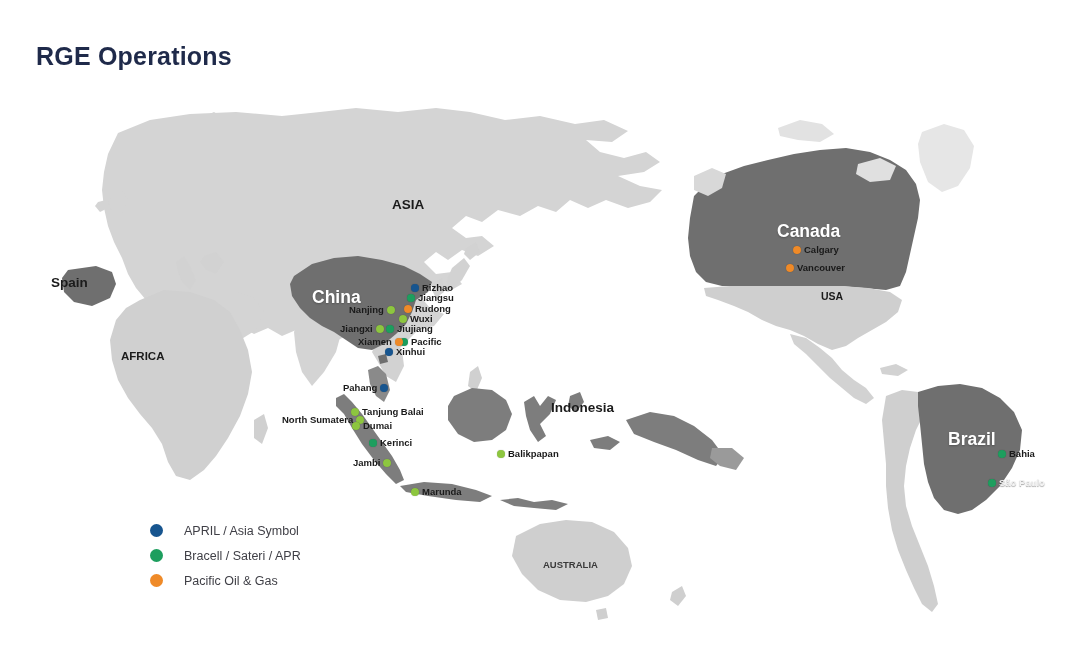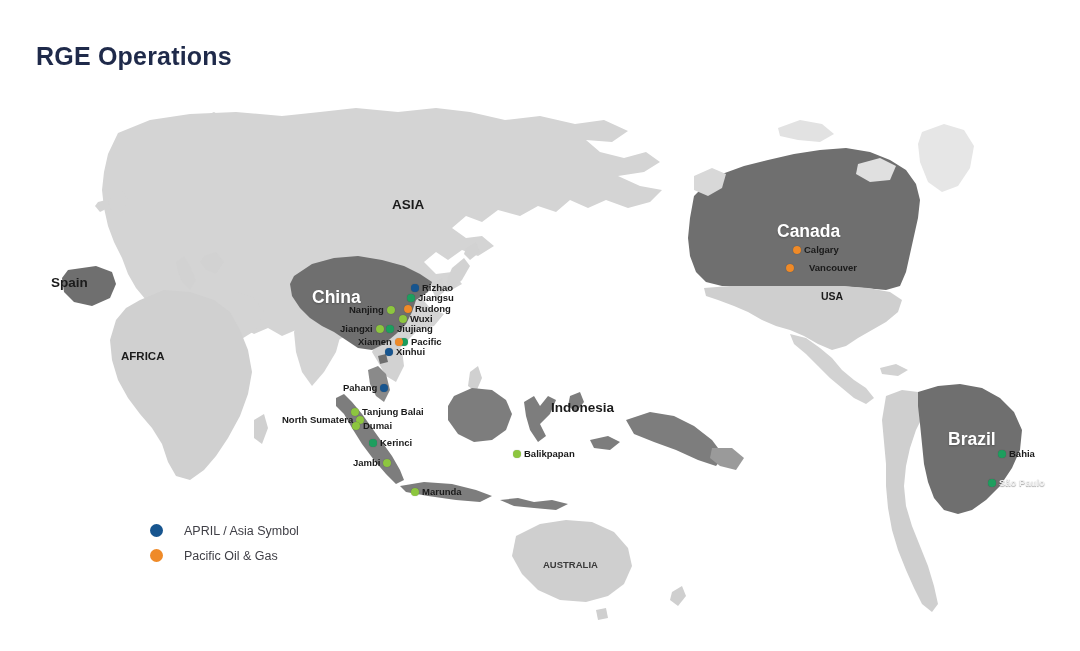--- a/index.html
+++ b/index.html
@@ -353,30 +353,30 @@
       <span class="mlabel">Kerinci</span>
     </div>
     <div class="marker label-left" style="left:353px; top:457px;">
       <span class="dot" style="background:#8dc63f;"></span>
       <span class="mlabel">Jambi</span>
     </div>
     <div class="marker" style="left:411px; top:486px;">
       <span class="dot" style="background:#8dc63f;"></span>
       <span class="mlabel">Marunda</span>
     </div>
-    <div class="marker" style="left:513px; top:448px;">
+    <div class="marker" style="left:497px; top:448px;">
       <span class="dot" style="background:#8dc63f;"></span>
       <span class="mlabel">Balikpapan</span>
     </div>
 
     <div class="marker" style="left:793px; top:244px;">
       <span class="dot" style="background:#ef8a28;"></span>
       <span class="mlabel white-text">Calgary</span>
     </div>
-    <div class="marker" style="left:786px; top:262px;gap:12px;">
+    <div class="marker" style="left:786px; top:262px;">
       <span class="dot" style="background:#ef8a28;"></span>
       <span class="mlabel white-text">Vancouver</span>
     </div>
 
     <div class="marker" style="left:998px; top:448px;">
       <span class="dot" style="background:#1d9e5e;"></span>
       <span class="mlabel white-text">Bahia</span>
     </div>
     <div class="marker" style="left:988px; top:477px;">
       <span class="dot" style="background:#1d9e5e;"></span>
@@ -384,18 +384,22 @@
     </div>
 
   </div>
 
   <div id="legend">
     <div class="legend-row">
       <span class="legend-dot" style="background:#17558f;"></span>
       <span class="legend-text">APRIL / Asia Symbol</span>
     </div>
     <div class="legend-row">
+      <span class="legend-dot" style="background:#1d9e5e;"></span>
+      <span class="legend-text">Bracell / Sateri / APR</span>
+    </div>
+    <div class="legend-row">
       <span class="legend-dot" style="background:#ef8a28;"></span>
       <span class="legend-text">Pacific Oil &amp; Gas</span>
     </div>
   </div>
 
 </div>
 
 </body></html>

